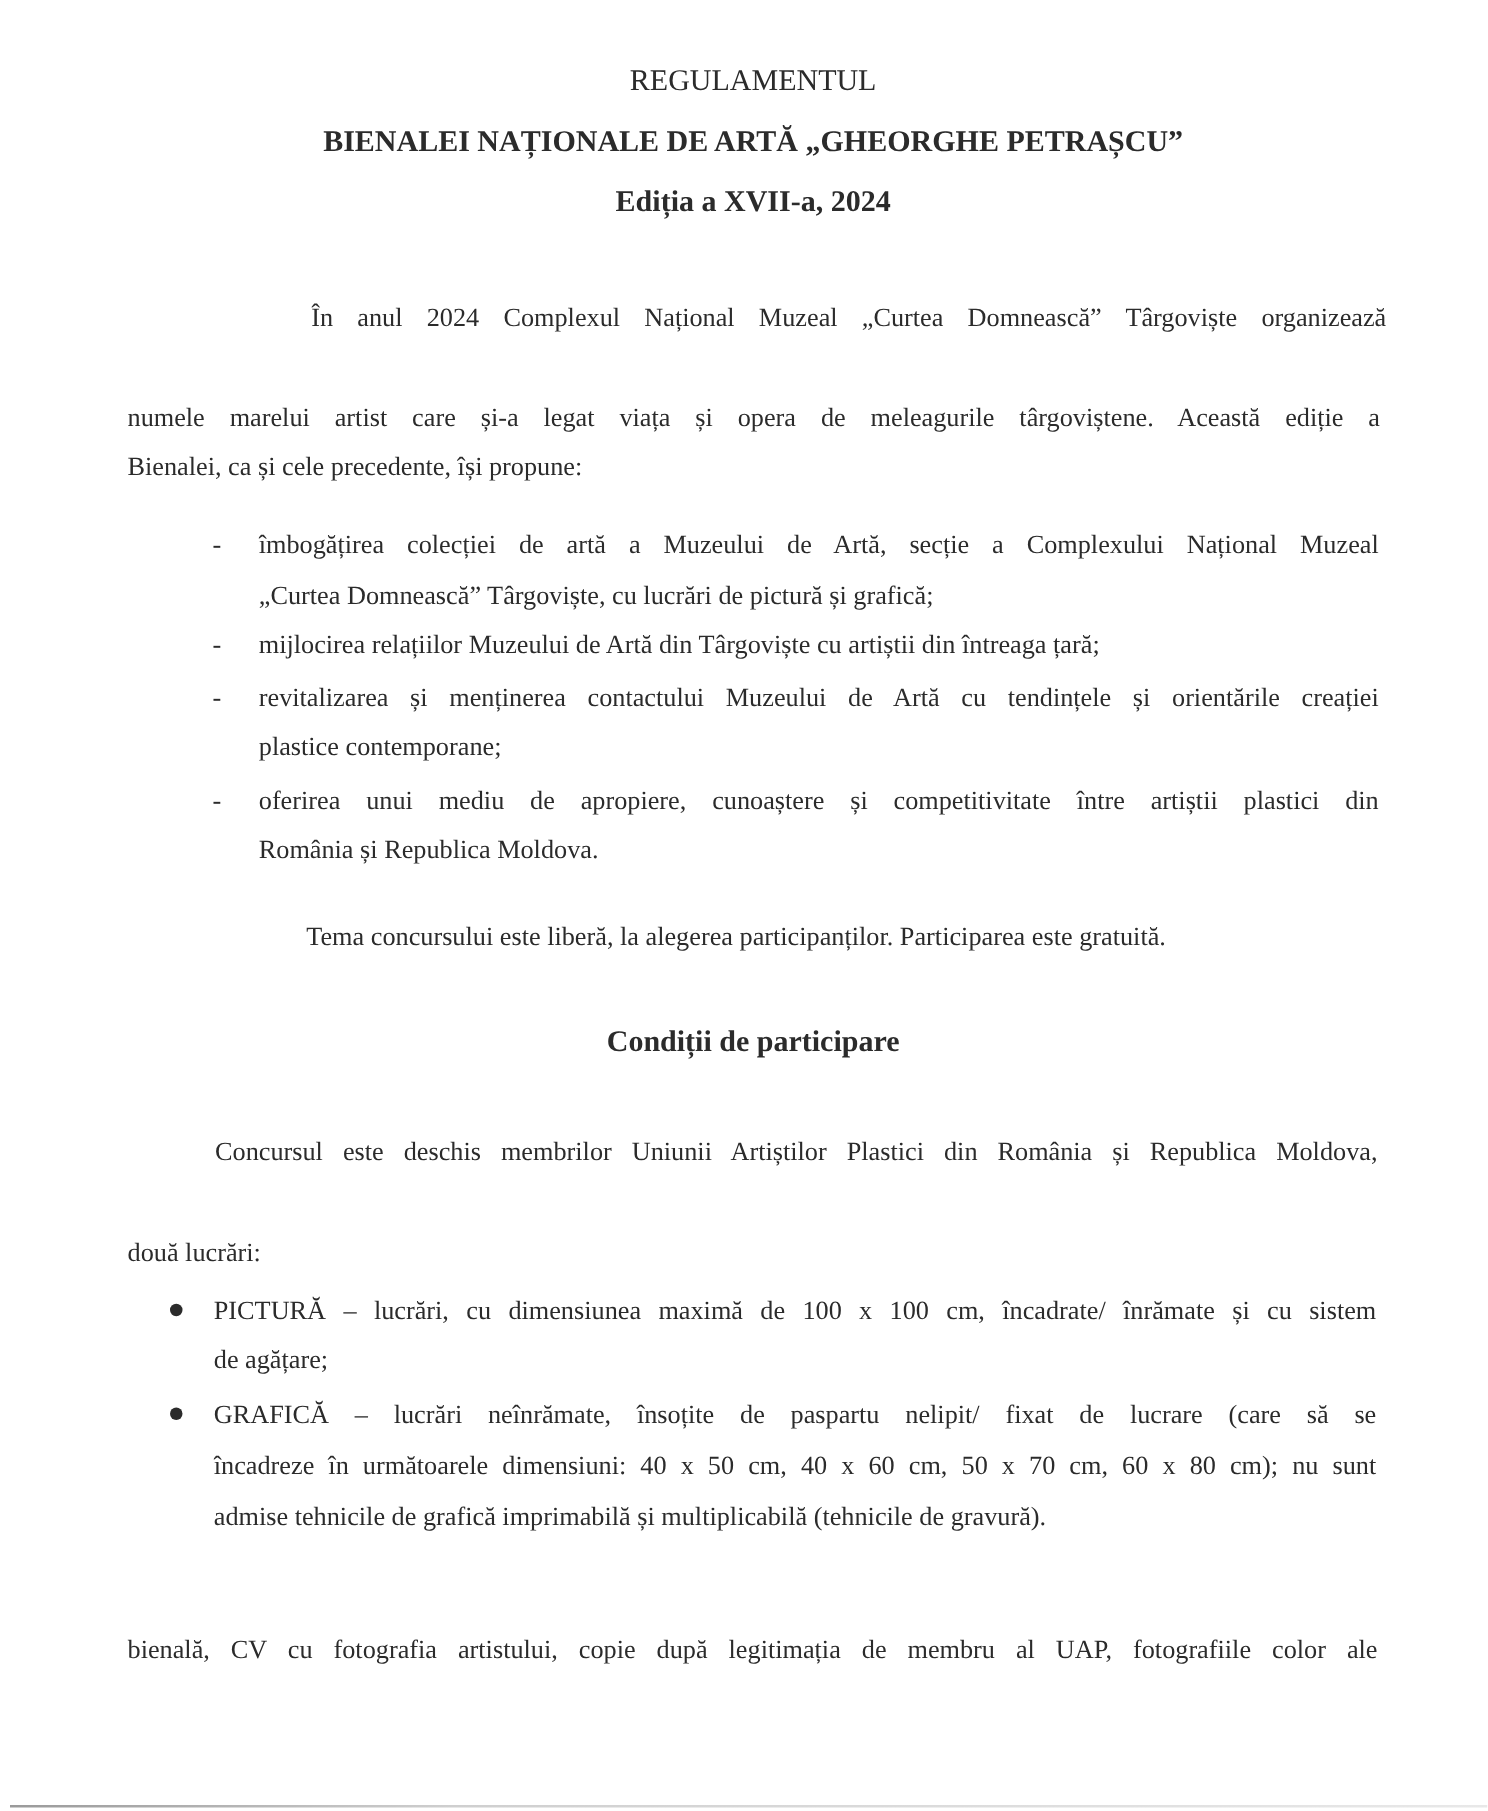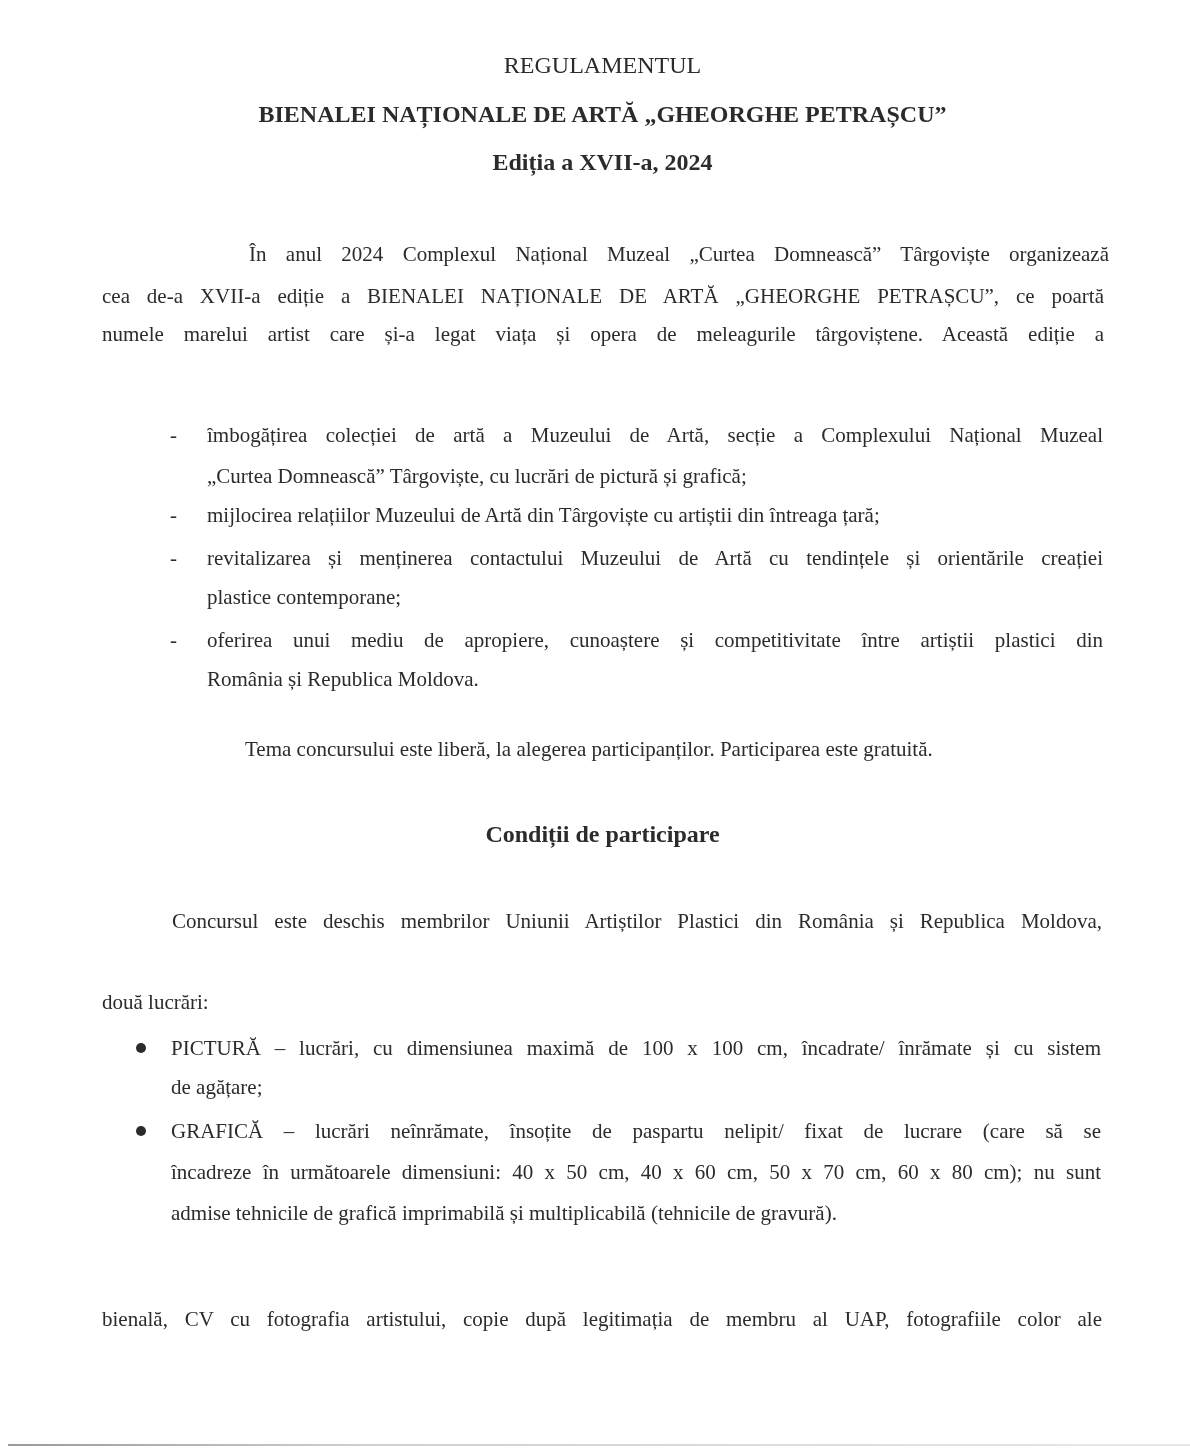--- a/index.html
+++ b/index.html
@@ -89,22 +89,22 @@
 </head>
 <body>
 
 <div class="page">
 
   <div class="line center title-1">REGULAMENTUL</div>
   <div class="line center title-2">BIENALEI NAȚIONALE DE ARTĂ „GHEORGHE PETRAȘCU”</div>
   <div class="line center title-3">Ediția a XVII-a, 2024</div>
 
   <div class="line justify-line" style="top:241px; left:249px; width:860px;font-family:Liberation Serif, serif;">În anul 2024 Complexul Național Muzeal „Curtea Domnească” Târgoviște organizează</div>
-  <div class="line justify-line" style="top:283px;">cea de-a XVII-a ediție a BIENALEI NAȚIONALE DE ARTĂ „GHEORGHE PETRAȘCU”, ce poartă</div>
   <div class="line" style="top:321px; left:102px; width:1002px; text-align:justify; text-align-last:justify; white-space:normal; height:26px; overflow:hidden;">numele marelui artist care și-a legat viața și opera de meleagurile târgoviștene. Această ediție a</div>
+  <div class="line" style="top:360px; left:102px;">Bienalei, ca și cele precedente, își propune:</div>
 
   <div>
     <div>
       <span class="dash" style="top:422px;">-</span>
       <div class="line" style="top:422px; left:207px; width:896px; text-align:justify; text-align-last:justify; white-space:normal; height:26px; overflow:hidden;">îmbogățirea colecției de artă a Muzeului de Artă, secție a Complexului Național Muzeal</div>
       <div class="line" style="top:463px; left:207px;text-align:right;">„Curtea Domnească” Târgoviște, cu lucrări de pictură și grafică;</div>
     </div>
     <div>
       <span class="dash" style="top:502px;">-</span>
       <div class="line" style="top:502px; left:207px;">mijlocirea relațiilor Muzeului de Artă din Târgoviște cu artiștii din întreaga țară;</div>

